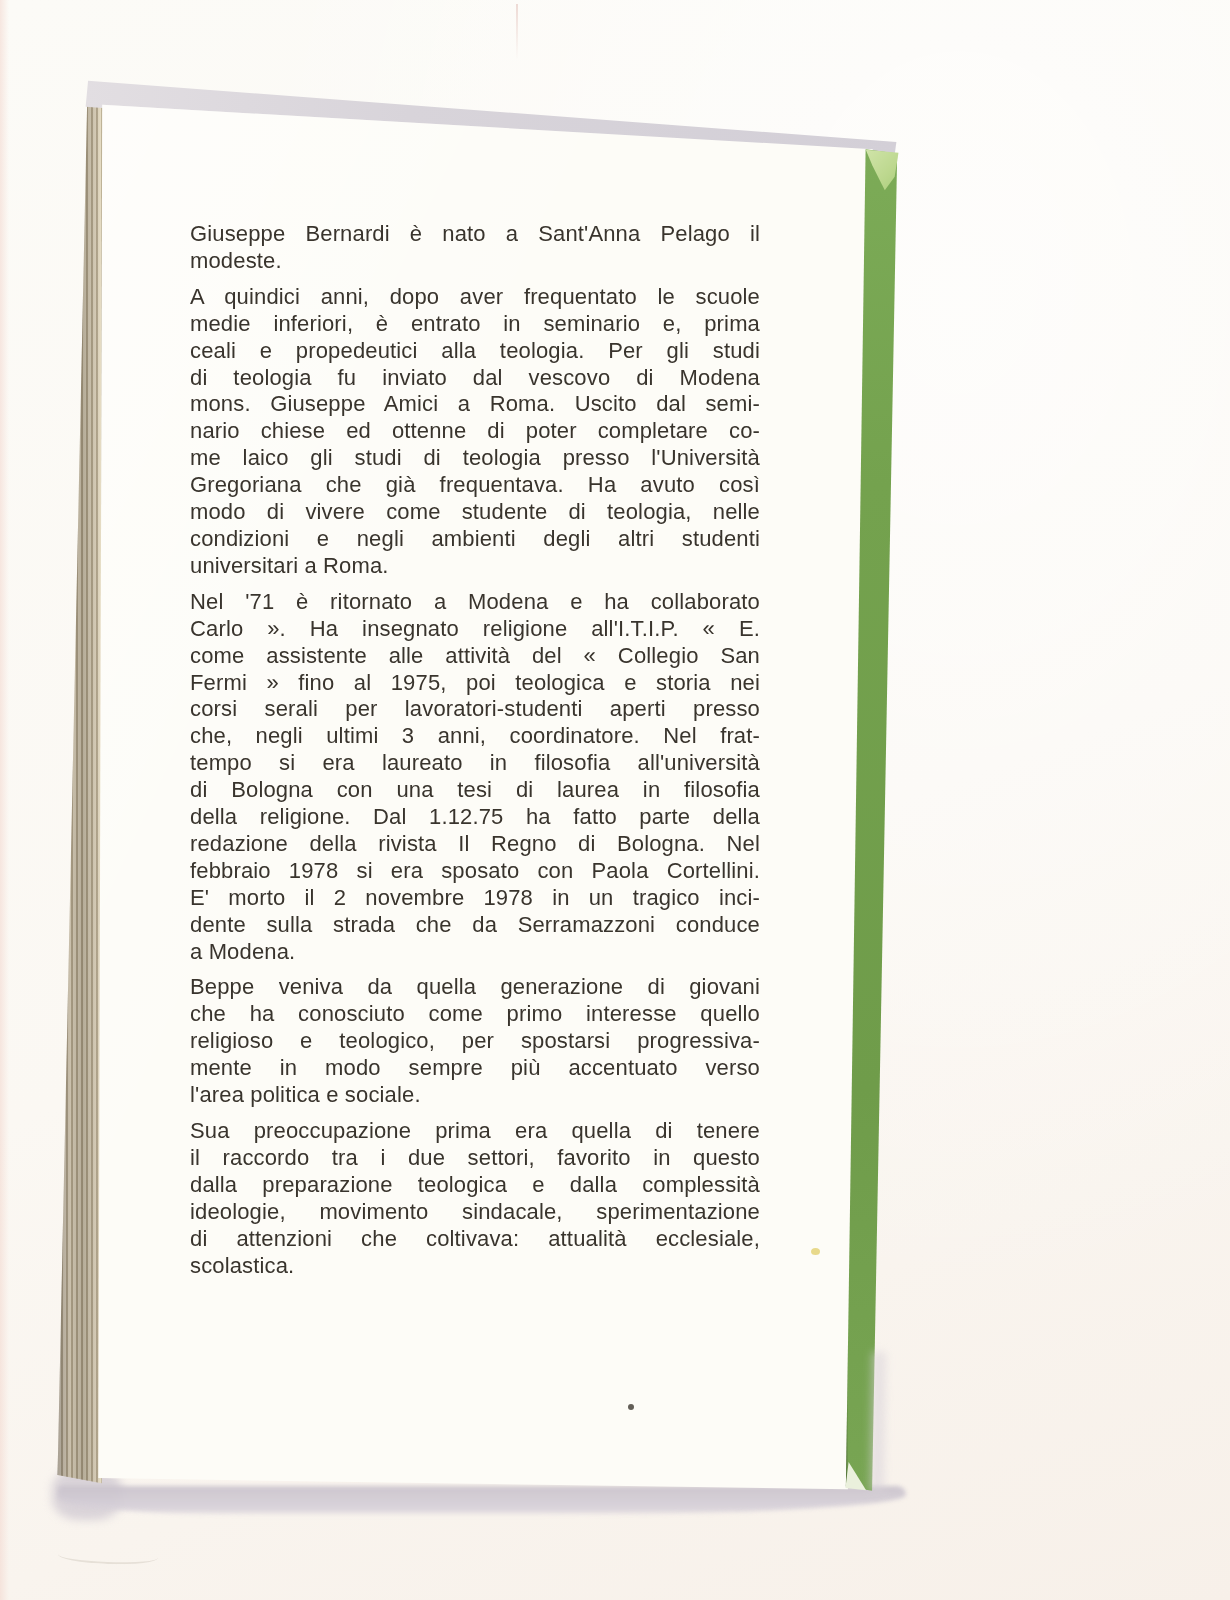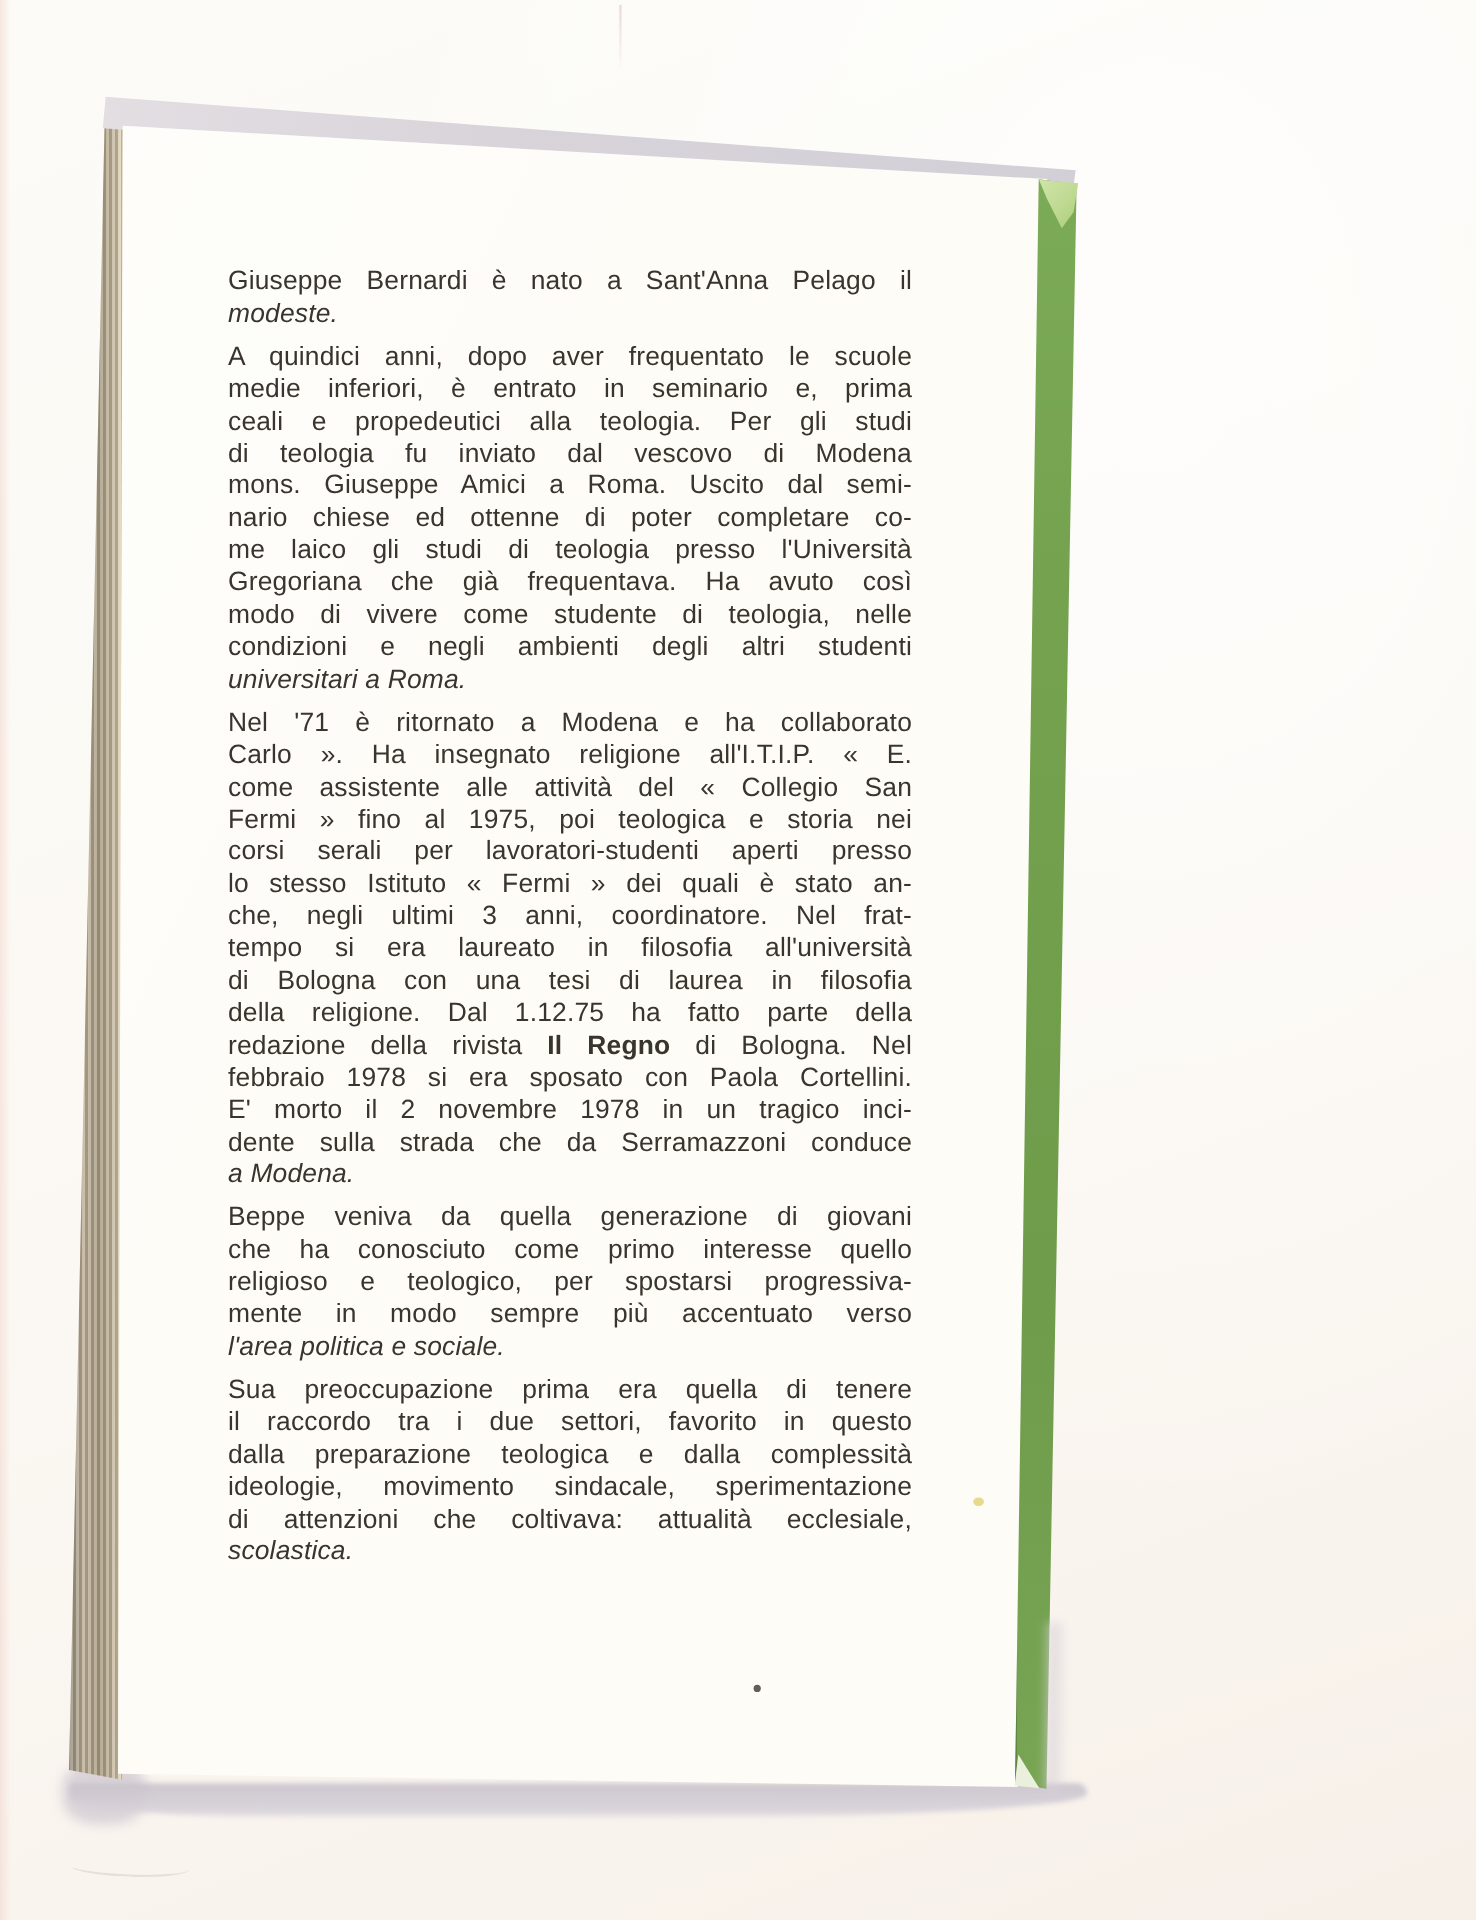--- a/index.html
+++ b/index.html
@@ -82,22 +82,22 @@
     color: var(--text, #39342d);
   }
   .para { margin: 0 0 9px 0; }
   .line {
     font-size: 22px;
     line-height: 26.9px;
     text-align: justify;
     text-align-last: justify;
     letter-spacing: 0.15px;
   }
-  .line.last { text-align-last: left; font-style: italic; }
-  .line b { font-weight: bold; }
+  .line.last { text-align-last: left; }
+  .line b { font-weight: normal; }
   
   .dot-artifact {
     position: absolute; left: 628px; top: 1404px; width: 6px; height: 6px;
     border-radius: 50%; background: #46423b; opacity: .85;
   }
   .yellow-speck {
     position: absolute; left: 811px; top: 1248px; width: 9px; height: 7px;
     border-radius: 50%; background: #e3d171; opacity: .8; filter: blur(.5px);
   }
   .scratch-top {
@@ -145,21 +145,20 @@
         <div class="line"><span>modo di vivere come studente di teologia, nelle</span></div>
         <div class="line"><span>condizioni e negli ambienti degli altri studenti</span></div>
         <div class="line last"><span>universitari a Roma.</span></div>
       </div>
       <div class="para">
         <div class="line"><span>Nel '71 è ritornato a Modena e ha collaborato</span></div>
         <div class="line"><span>Carlo ». Ha insegnato religione all'I.T.I.P. « E.</span></div>
         <div class="line"><span>come assistente alle attività del « Collegio San</span></div>
         <div class="line"><span>Fermi » fino al 1975, poi teologica e storia nei</span></div>
         <div class="line"><span>corsi serali per lavoratori-studenti aperti presso</span></div>
-        <div class="line"><span>lo stesso Istituto « Fermi » dei quali è stato an-</span></div>
         <div class="line"><span>che, negli ultimi 3 anni, coordinatore. Nel frat-</span></div>
         <div class="line"><span>tempo si era laureato in filosofia all'università</span></div>
         <div class="line"><span>di Bologna con una tesi di laurea in filosofia</span></div>
         <div class="line"><span>della religione. Dal 1.12.75 ha fatto parte della</span></div>
         <div class="line"><span>redazione della rivista </span><b>Il Regno</b><span> di Bologna. Nel</span></div>
         <div class="line"><span>febbraio 1978 si era sposato con Paola Cortellini.</span></div>
         <div class="line"><span>E' morto il 2 novembre 1978 in un tragico inci-</span></div>
         <div class="line"><span>dente sulla strada che da Serramazzoni conduce</span></div>
         <div class="line last"><span>a Modena.</span></div>
       </div>

